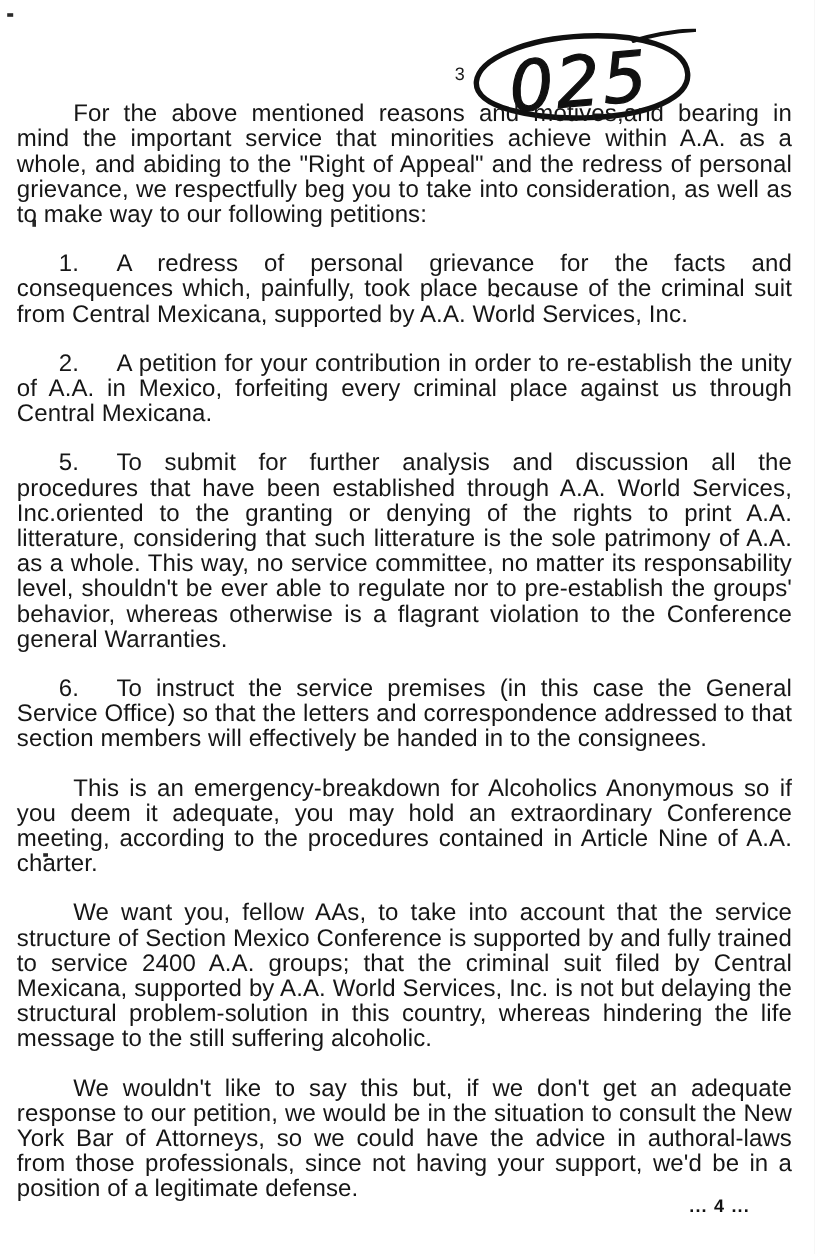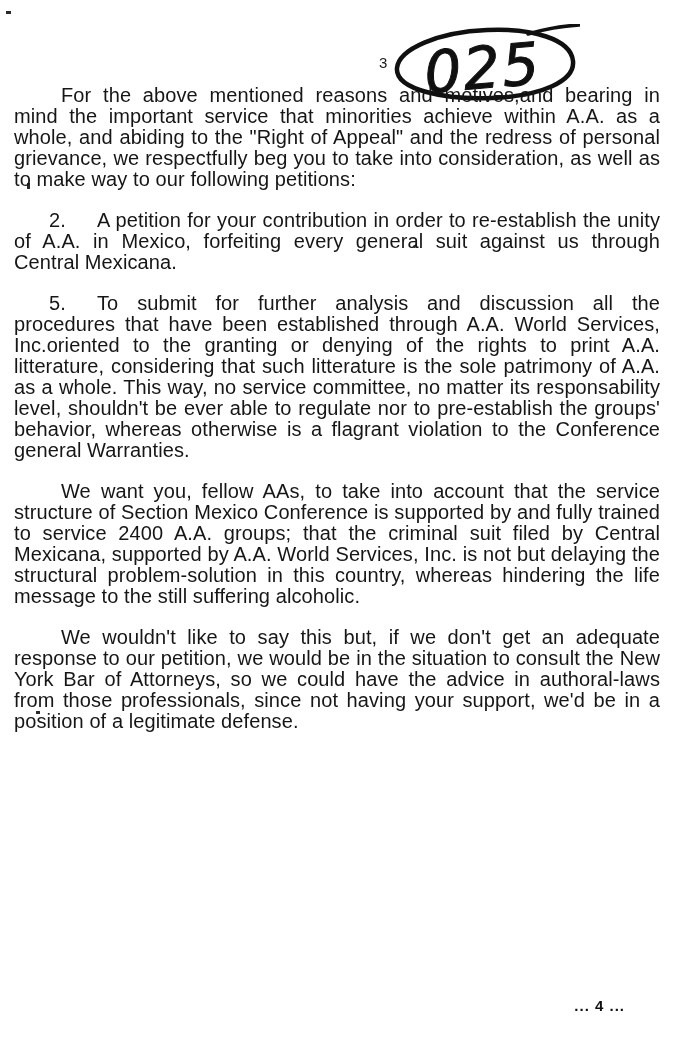--- a/index.html
+++ b/index.html
@@ -73,28 +73,31 @@
       <path d="M 7 44 C 9 25, 48 8, 97 6 C 142 4, 181 15, 183 37 C 185 57, 152 72, 102 74 C 56 76, 5 66, 7 44 Z" fill="none" stroke="#101010" stroke-width="4.5" stroke-linecap="round"></path>
       <path d="M 138 10 C 158 4, 172 2, 189 1" fill="none" stroke="#101010" stroke-width="3.5" stroke-linecap="round"></path>
       <text x="34" y="64" font-size="58" font-style="italic" letter-spacing="2" font-family="DejaVu Sans, sans-serif" fill="#101010" stroke="#101010" stroke-width="1" transform="rotate(-5 95 40)">025</text>
     </svg>
   </div>
 
   <div class="content">
 
     <p class="indent">For the above mentioned reasons and motives,and bearing in mind the important service that minorities achieve within A.A. as a whole, and abiding to the "Right of Appeal" and the redress of personal grievance, we respectfully beg you to take into consideration, as well as to make way to our following petitions:</p>
 
+    <p class="petition"><span class="pet-num">1.</span><span>A redress of personal grievance for the facts and consequences which, painfully, took place because of the criminal suit from Central Mexicana, supported by A.A. World Services, Inc.</span></p>
 
-    <p class="petition"><span class="pet-num">2.</span><span>A petition for your contribution in order to re-establish the unity of A.A. in Mexico, forfeiting every general suit against us through Central Mexicana.</span></p>
+    <p class="petition"><span class="pet-num">2.</span><span>A petition for your contribution in order to re-establish the unity of A.A. in Mexico, forfeiting every criminal place against us through Central Mexicana.</span></p>
 
 
 
     <p class="petition"><span class="pet-num">5.</span><span>To submit for further analysis and discussion all the procedures that have been established through A.A. World Services, Inc.oriented to the granting or denying of the rights to print A.A. litterature, considering that such litterature is the sole patrimony of A.A. as a whole.  This way, no service committee, no matter its responsability level, shouldn't be ever able to regulate nor to pre-establish the groups' behavior, whereas otherwise is a flagrant violation to the Conference general Warranties.</span></p>
 
+    <p class="petition"><span class="pet-num">6.</span><span>To instruct the service premises (in this case the General Service Office) so that the letters and correspondence addressed to that section members will effectively be handed in to the consignees.</span></p>
 
+    <p class="indent">This is an emergency-breakdown for Alcoholics Anonymous so if you deem it adequate, you may hold an extraordinary Conference meeting, according to the procedures contained in Article Nine of A.A. charter.</p>
 
     <p class="indent">We want you, fellow AAs, to take into account that the service structure of Section Mexico Conference is supported by and fully trained to service 2400 A.A. groups;  that the criminal suit filed by Central Mexicana, supported by A.A. World Services, Inc. is not but delaying the structural problem-solution in this country, whereas hindering the life message to the still suffering alcoholic.</p>
 
     <p class="indent">We wouldn't like to say this but, if we don't get an adequate response to our petition, we would be in the situation to consult the New York Bar of Attorneys, so we could have the advice in authoral-laws from those professionals, since not having your support, we'd be in a position of a legitimate defense.</p>
 
   </div>
 
   <div class="footer-page-num">... 4 ...</div>
 
 </div>

